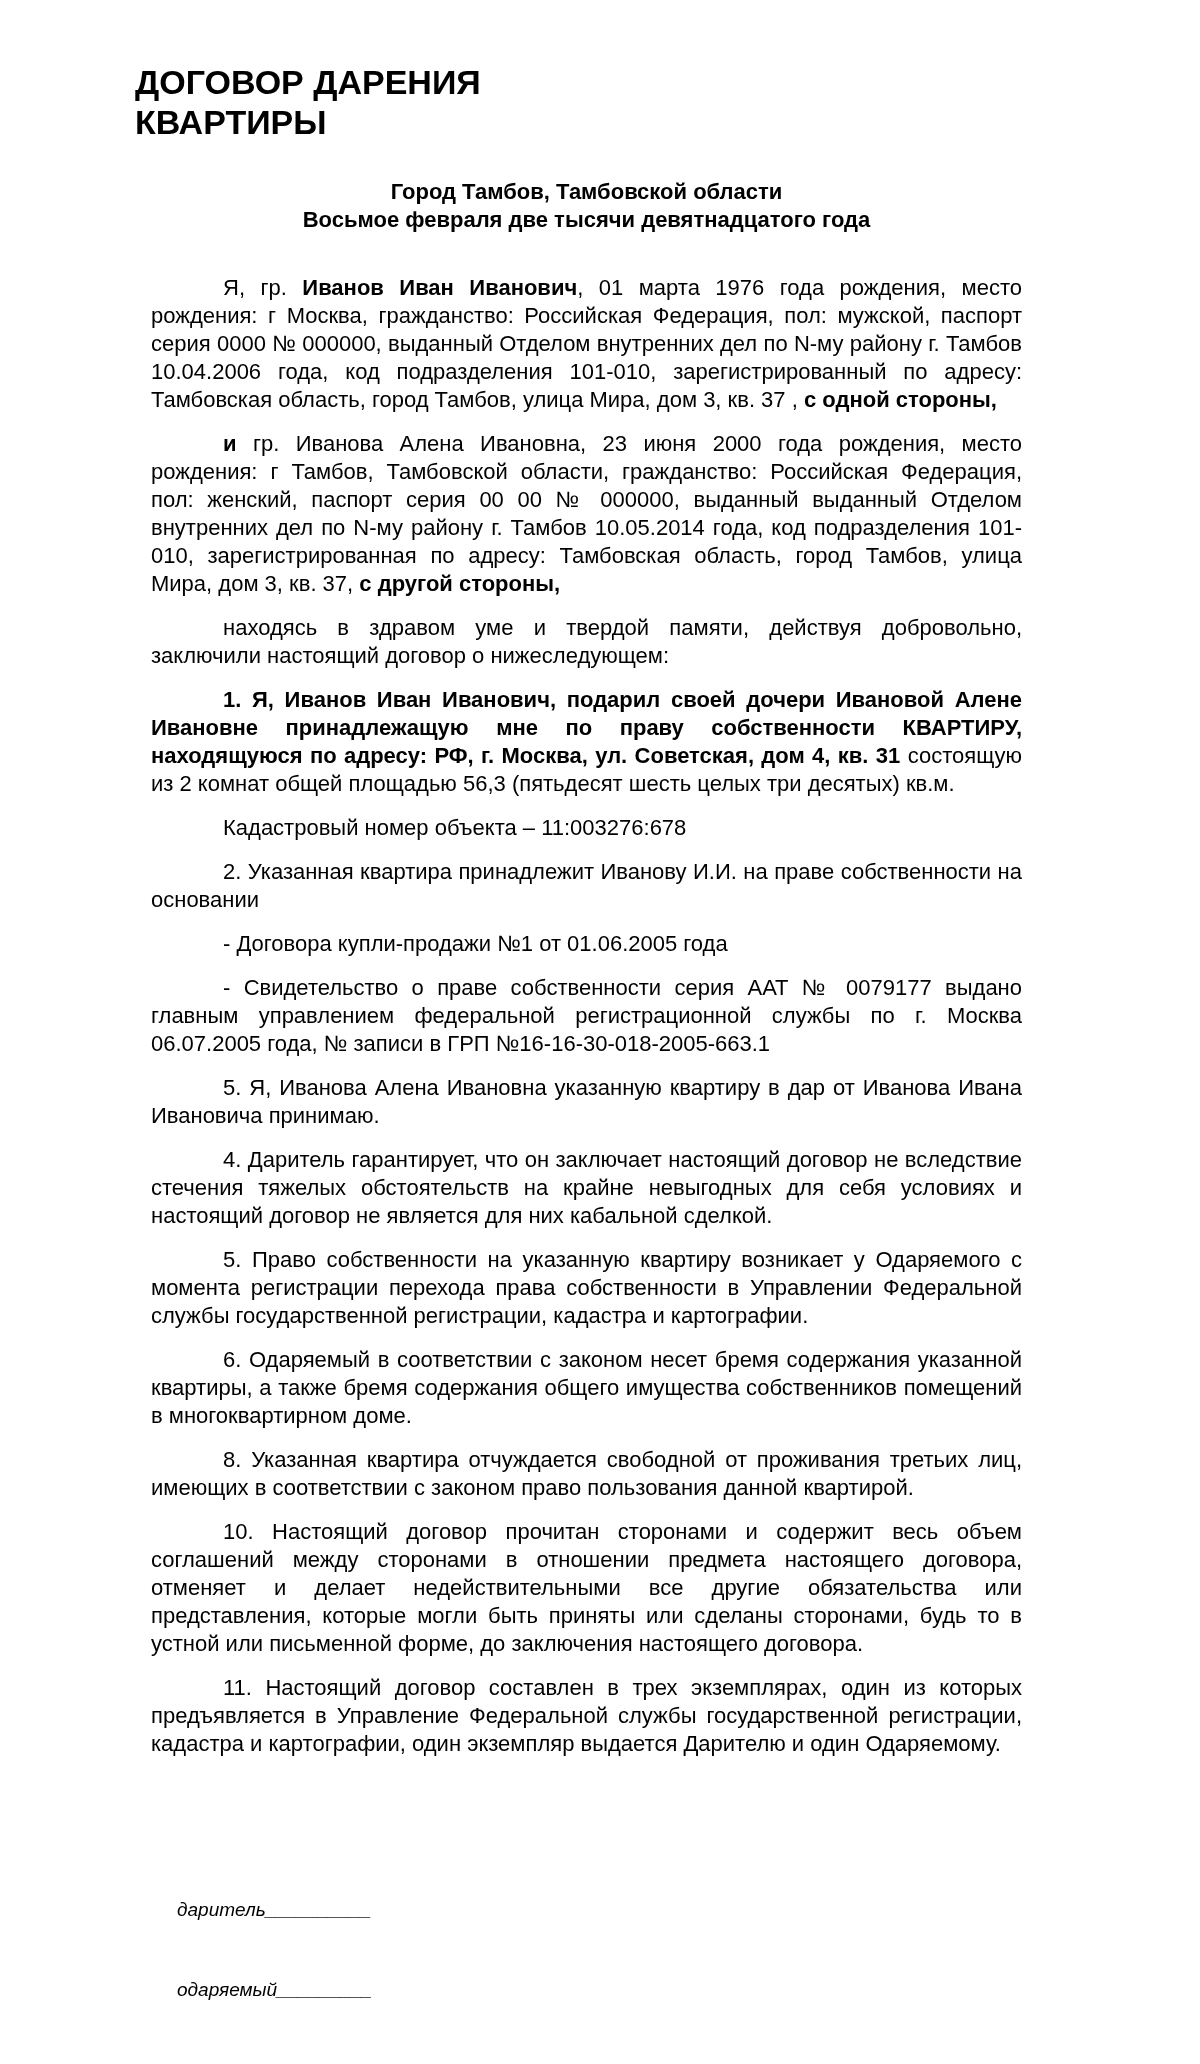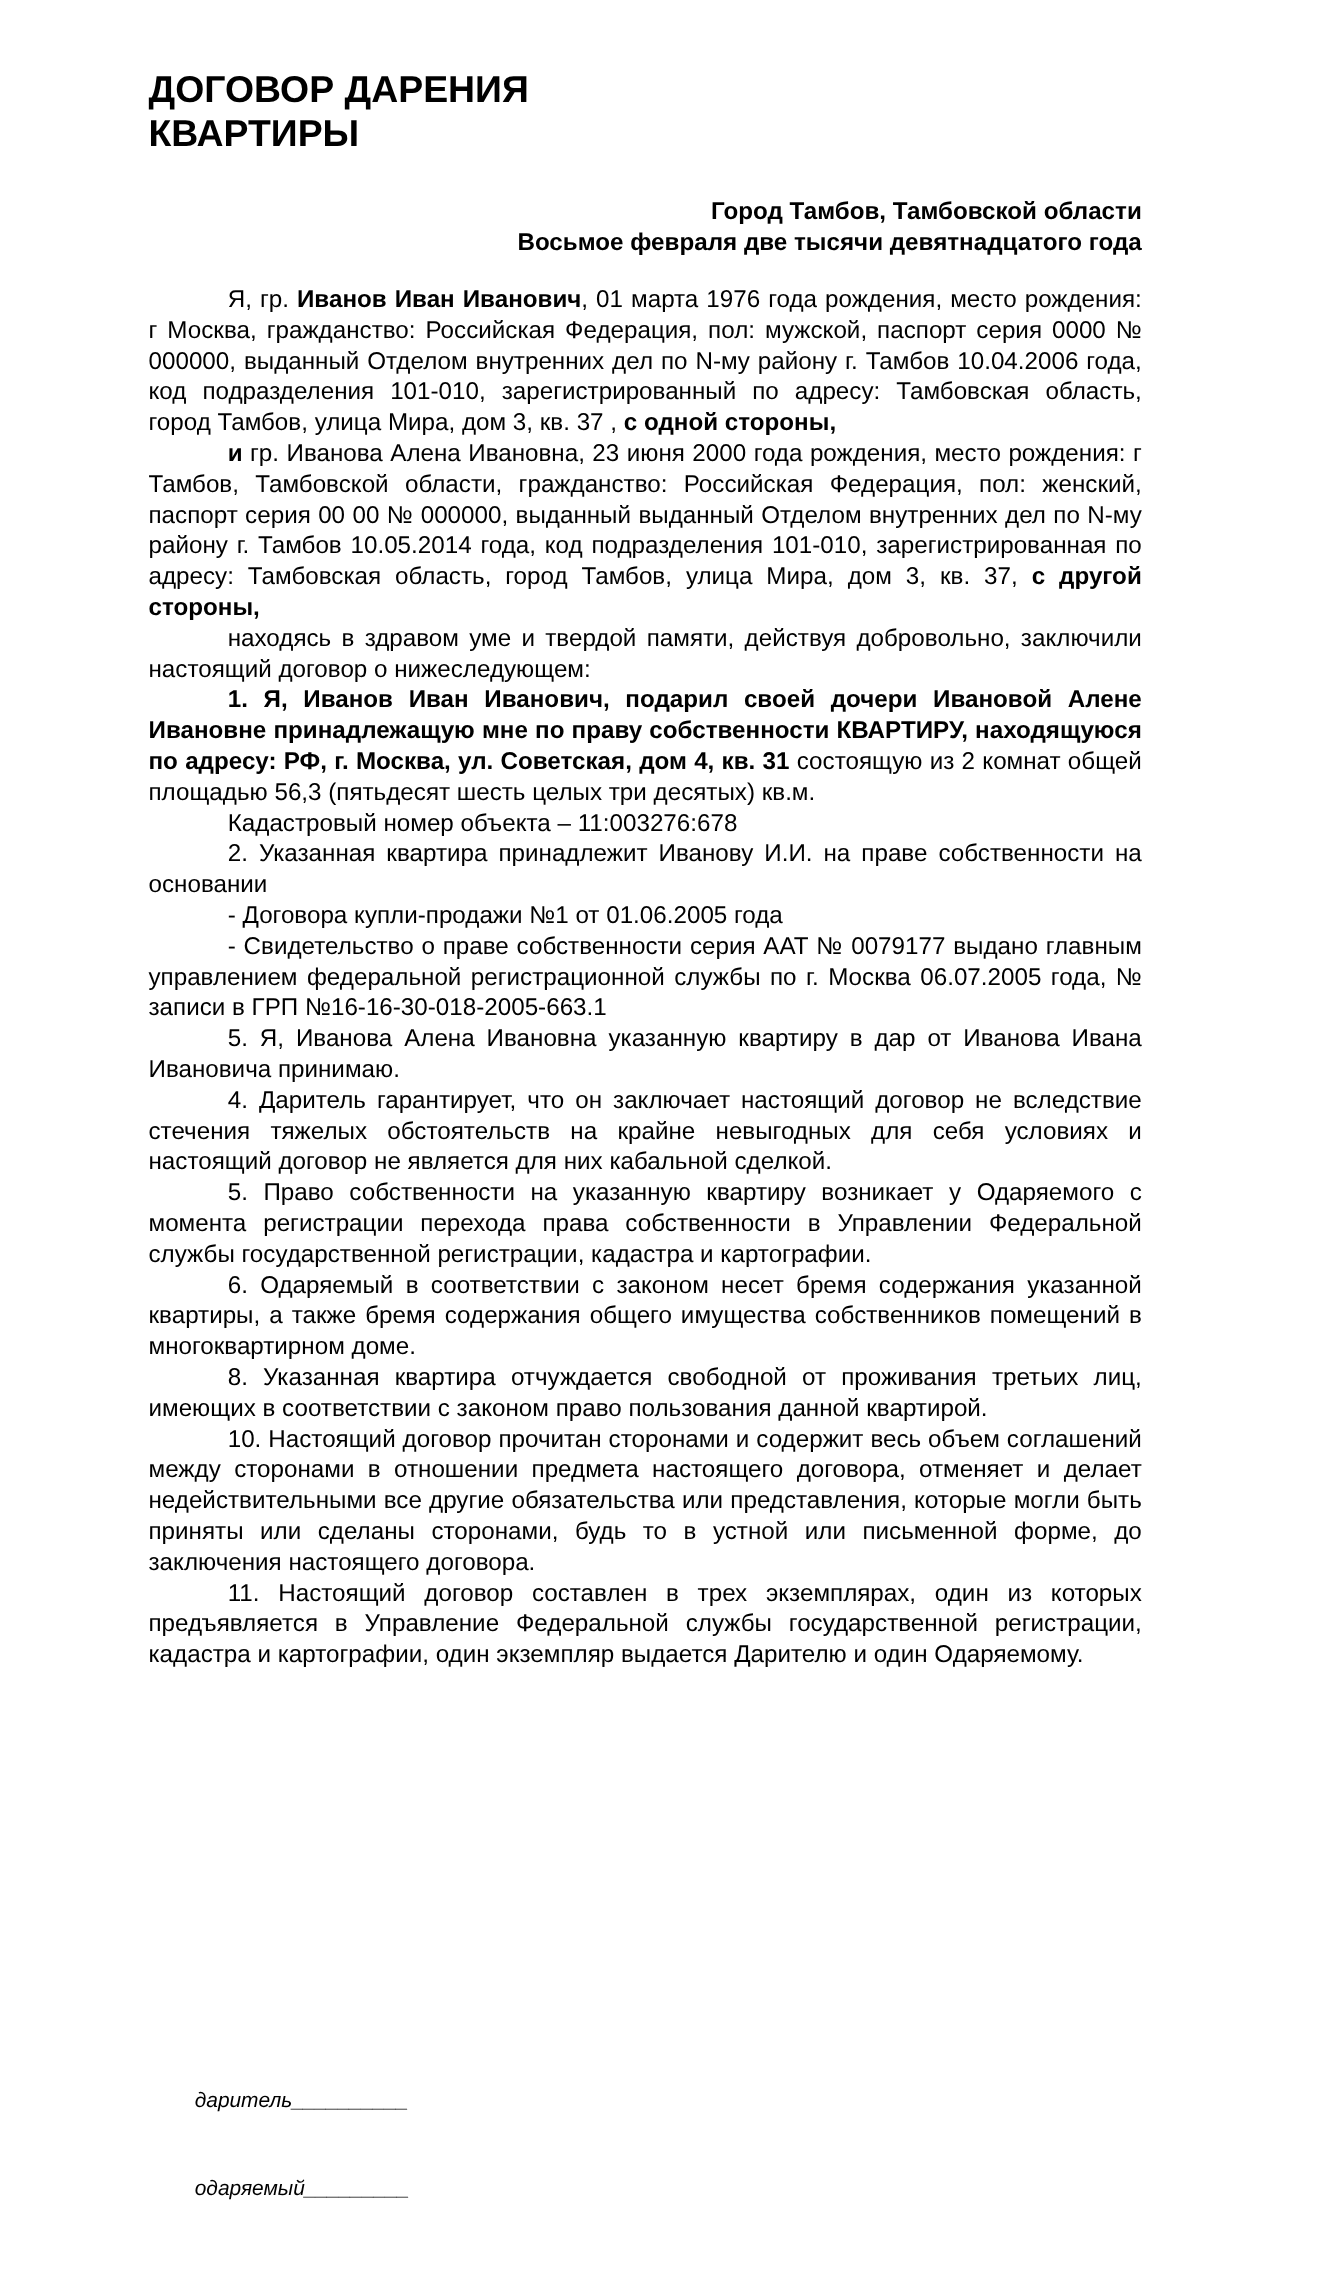--- a/index.html
+++ b/index.html
@@ -1,21 +1,21 @@
 <!DOCTYPE html>
 <html><head>
 <meta charset="utf-8">
 <style>
   html, body { margin: 0; padding: 0; background: #ffffff; }
   body { width: 1200px; height: 2064px; position: relative; overflow: hidden; color: #000; font-family: "Liberation Sans", sans-serif; }
   .page { position: absolute; left: 135px; top: 0; width: 903px; }
   .title { position: absolute; left: 0; top: 62px; width: 903px; text-align: left; font-weight: bold; font-size: 34px; line-height: 40px; margin: 0; }
-  .subhead { position: absolute; left: 0; top: 178px; width: 903px; text-align: right; font-weight: bold; font-size: 22px; line-height: 28px; margin: 0; }
+  .subhead { position: absolute; left: 0; top: 178px; width: 903px; text-align: center; font-weight: bold; font-size: 22px; line-height: 28px; margin: 0; }
   .body { position: absolute; left: 0; top: 258px; width: 903px; font-size: 22px; line-height: 28px; }
-  .body p { margin: 0; text-indent: 72px; text-align: justify; }
+  .body p { margin: 16px; text-indent: 72px; text-align: justify; }
   .b { font-weight: bold; }
   .sig { position: absolute; left: 0; font-style: italic; font-size: 19px; line-height: 24px; margin-left: 42px; }
   .sig1 { top: 1898px; }
   .sig2 { top: 1978px; }
 </style>
 </head>
 <body>
 
 <div class="page">
   <h1 class="title">

